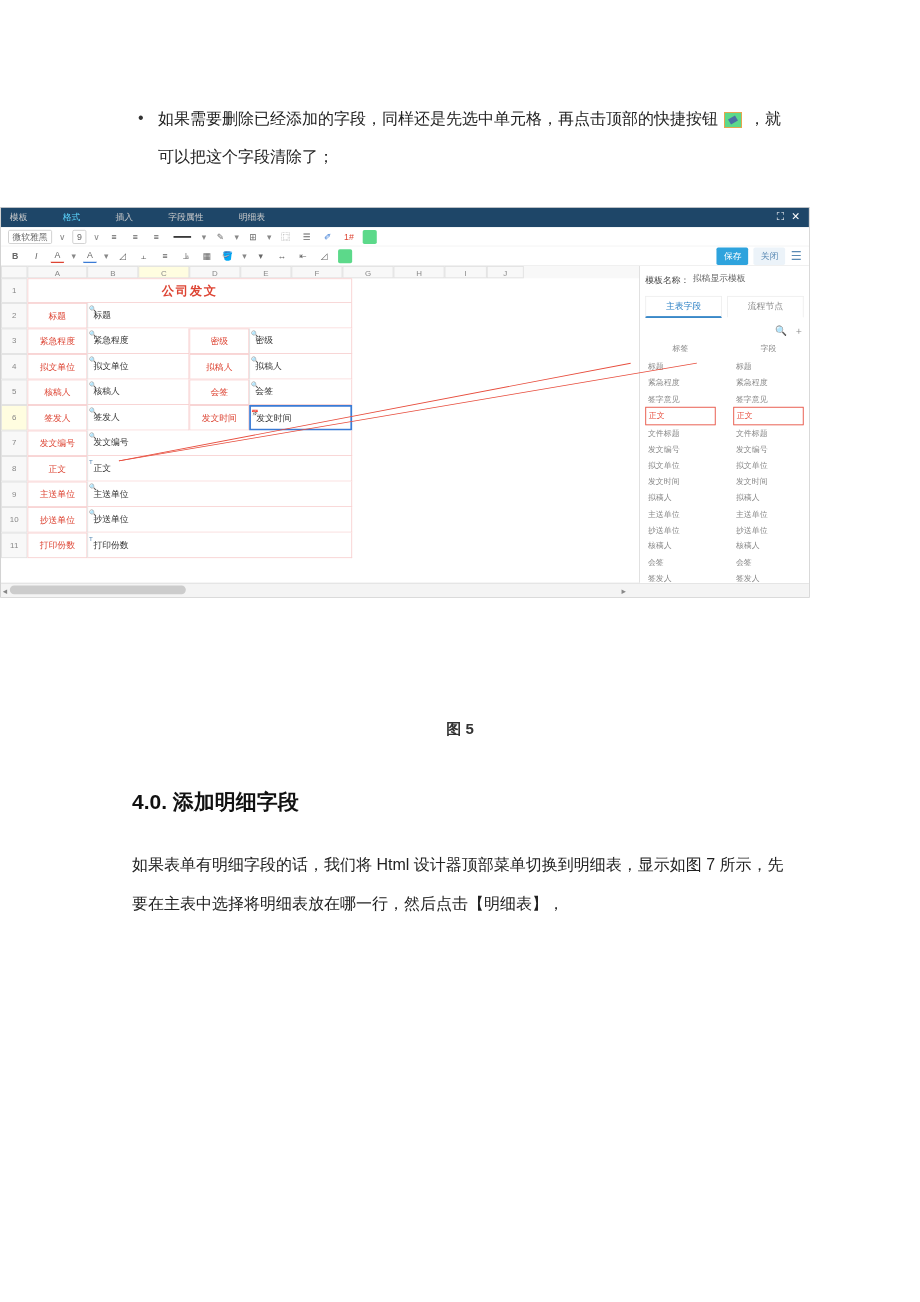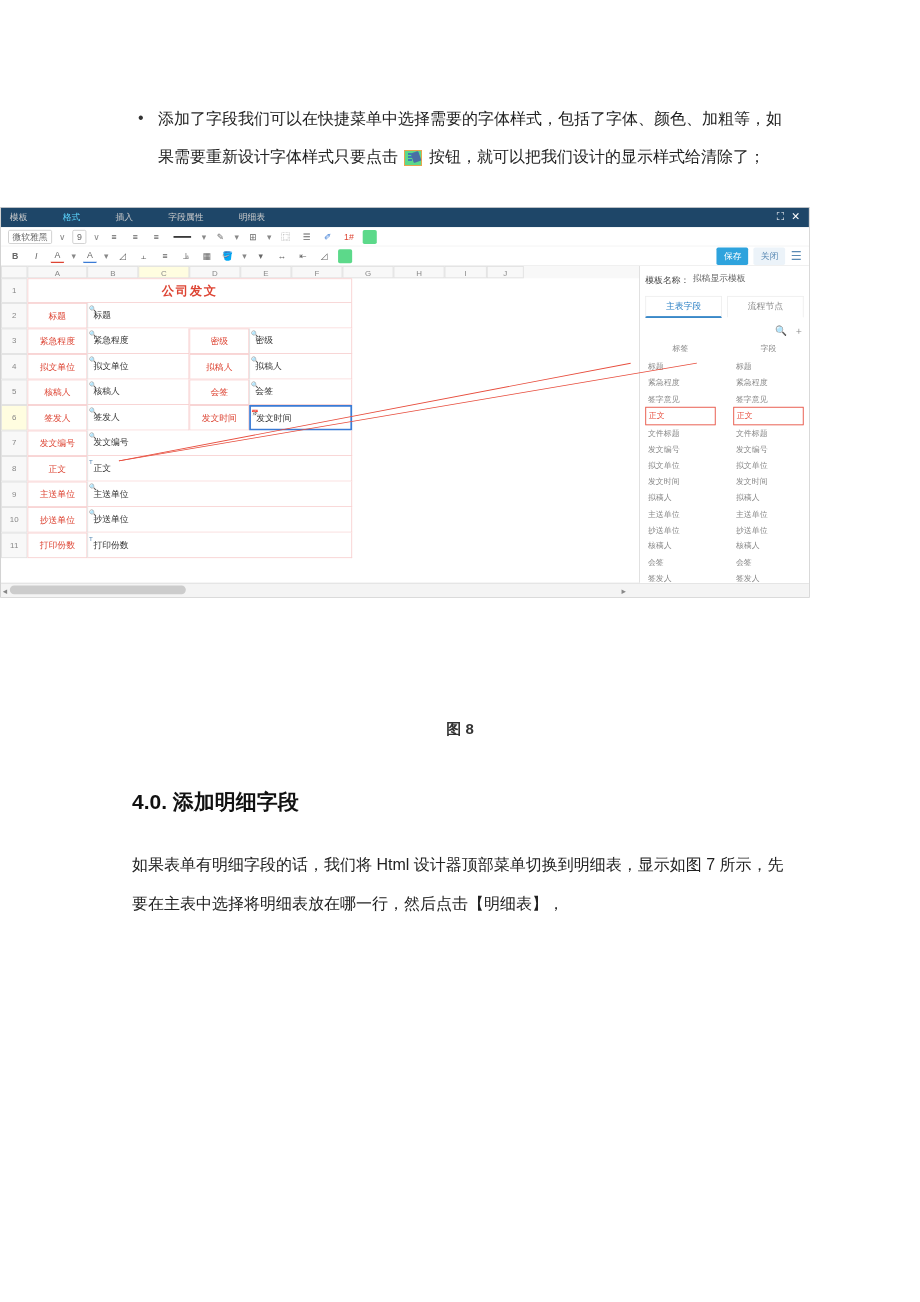--- a/index.html
+++ b/index.html
@@ -115,23 +115,23 @@
 
   .caption { text-align: center; font-weight: 700; font-size: 15px; margin: 0 0 44px; }
   h2.sec { font-size: 21px; font-weight: 700; color: #111; margin: 10px 0 28px; }
   .para { line-height: 2.4; color: #222; }
 </style>
 </head>
 <body>
 
 <ul class="bullet-list">
   <li>
-    <span>添加了字段我们可以在快捷菜单中选择需要的字体样式，包括了字体、颜色、加粗等，如果需要重新设计字体样式只要点击</span>
-    <span class="inline-icon clear-style"></span>
-    <span>按钮，就可以把我们设计的显示样式给清除了；</span>
+    <span>如果需要删除已经添加的字段，同样还是先选中单元格，再点击顶部的快捷按钮</span>
+    <span class="inline-icon eraser"></span>
+    <span>，就可以把这个字段清除了；</span>
   </li>
 </ul>
 
 <div class="mock">
  <div class="mock-inner">
 
   <div class="topbar">
     <span class="t-item">模板</span>
     <span class="t-item active">格式</span>
     <span class="t-item">插入</span>
@@ -336,17 +336,17 @@
 
   </div>
   <div class="scrollbar-h">
     <span style="position:absolute;left:2px;top:1px;color:#888;">◂</span>
     <div class="thumb"></div>
     <span style="position:absolute;right:208px;top:1px;color:#888;">▸</span>
   </div>
  </div>
 </div>
 
-<div class="caption">图 8</div>
+<div class="caption">图 5</div>
 
 <h2 class="sec">4.0.   添加明细字段</h2>
 
 <p class="para">如果表单有明细字段的话，我们将 Html 设计器顶部菜单切换到明细表，显示如图 7 所示，先要在主表中选择将明细表放在哪一行，然后点击【明细表】，</p>
 
 </body></html>

